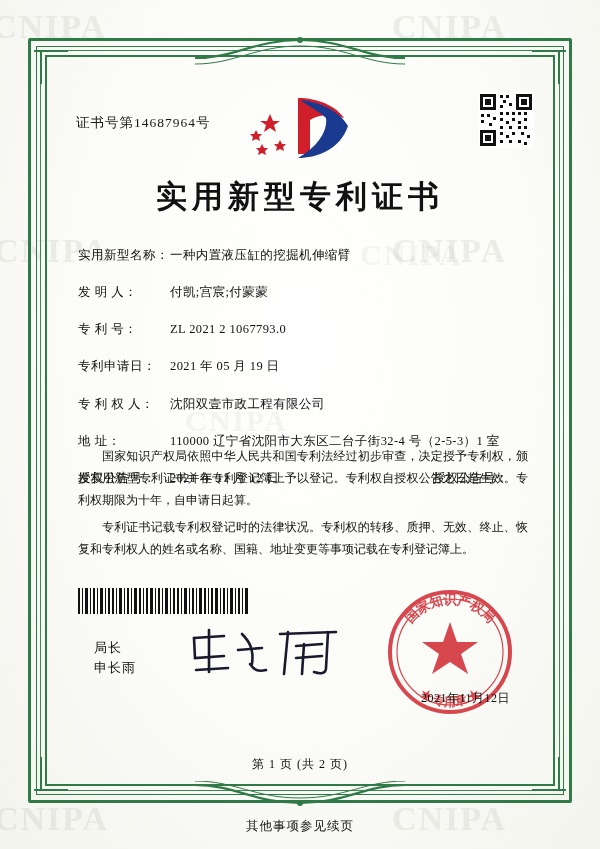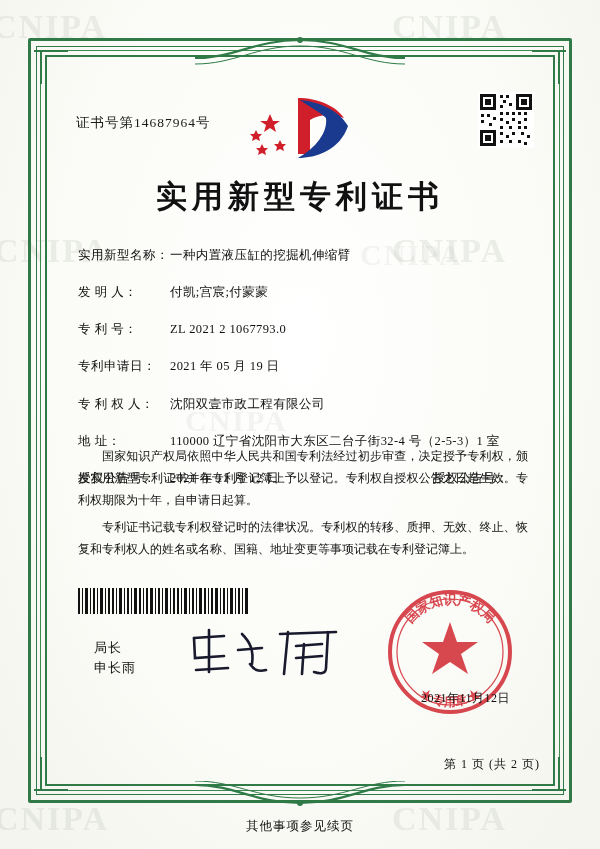--- a/index.html
+++ b/index.html
@@ -233,21 +233,21 @@
     font-size: 12px;
     color: #111;
     letter-spacing: 0.5px;
     margin-left: 20px;
   }
 
   .page-no {
     position: absolute;
     left: 0; right: 0;
     bottom: 6px;
-    text-align: right;
+    text-align: center;
     font-size: 12px;
     color: #111;
     letter-spacing: 1px;
   }
 
   .footer-note {
     position: absolute;
     left: 0; right: 0;
     bottom: 14px;
     text-align: center;

